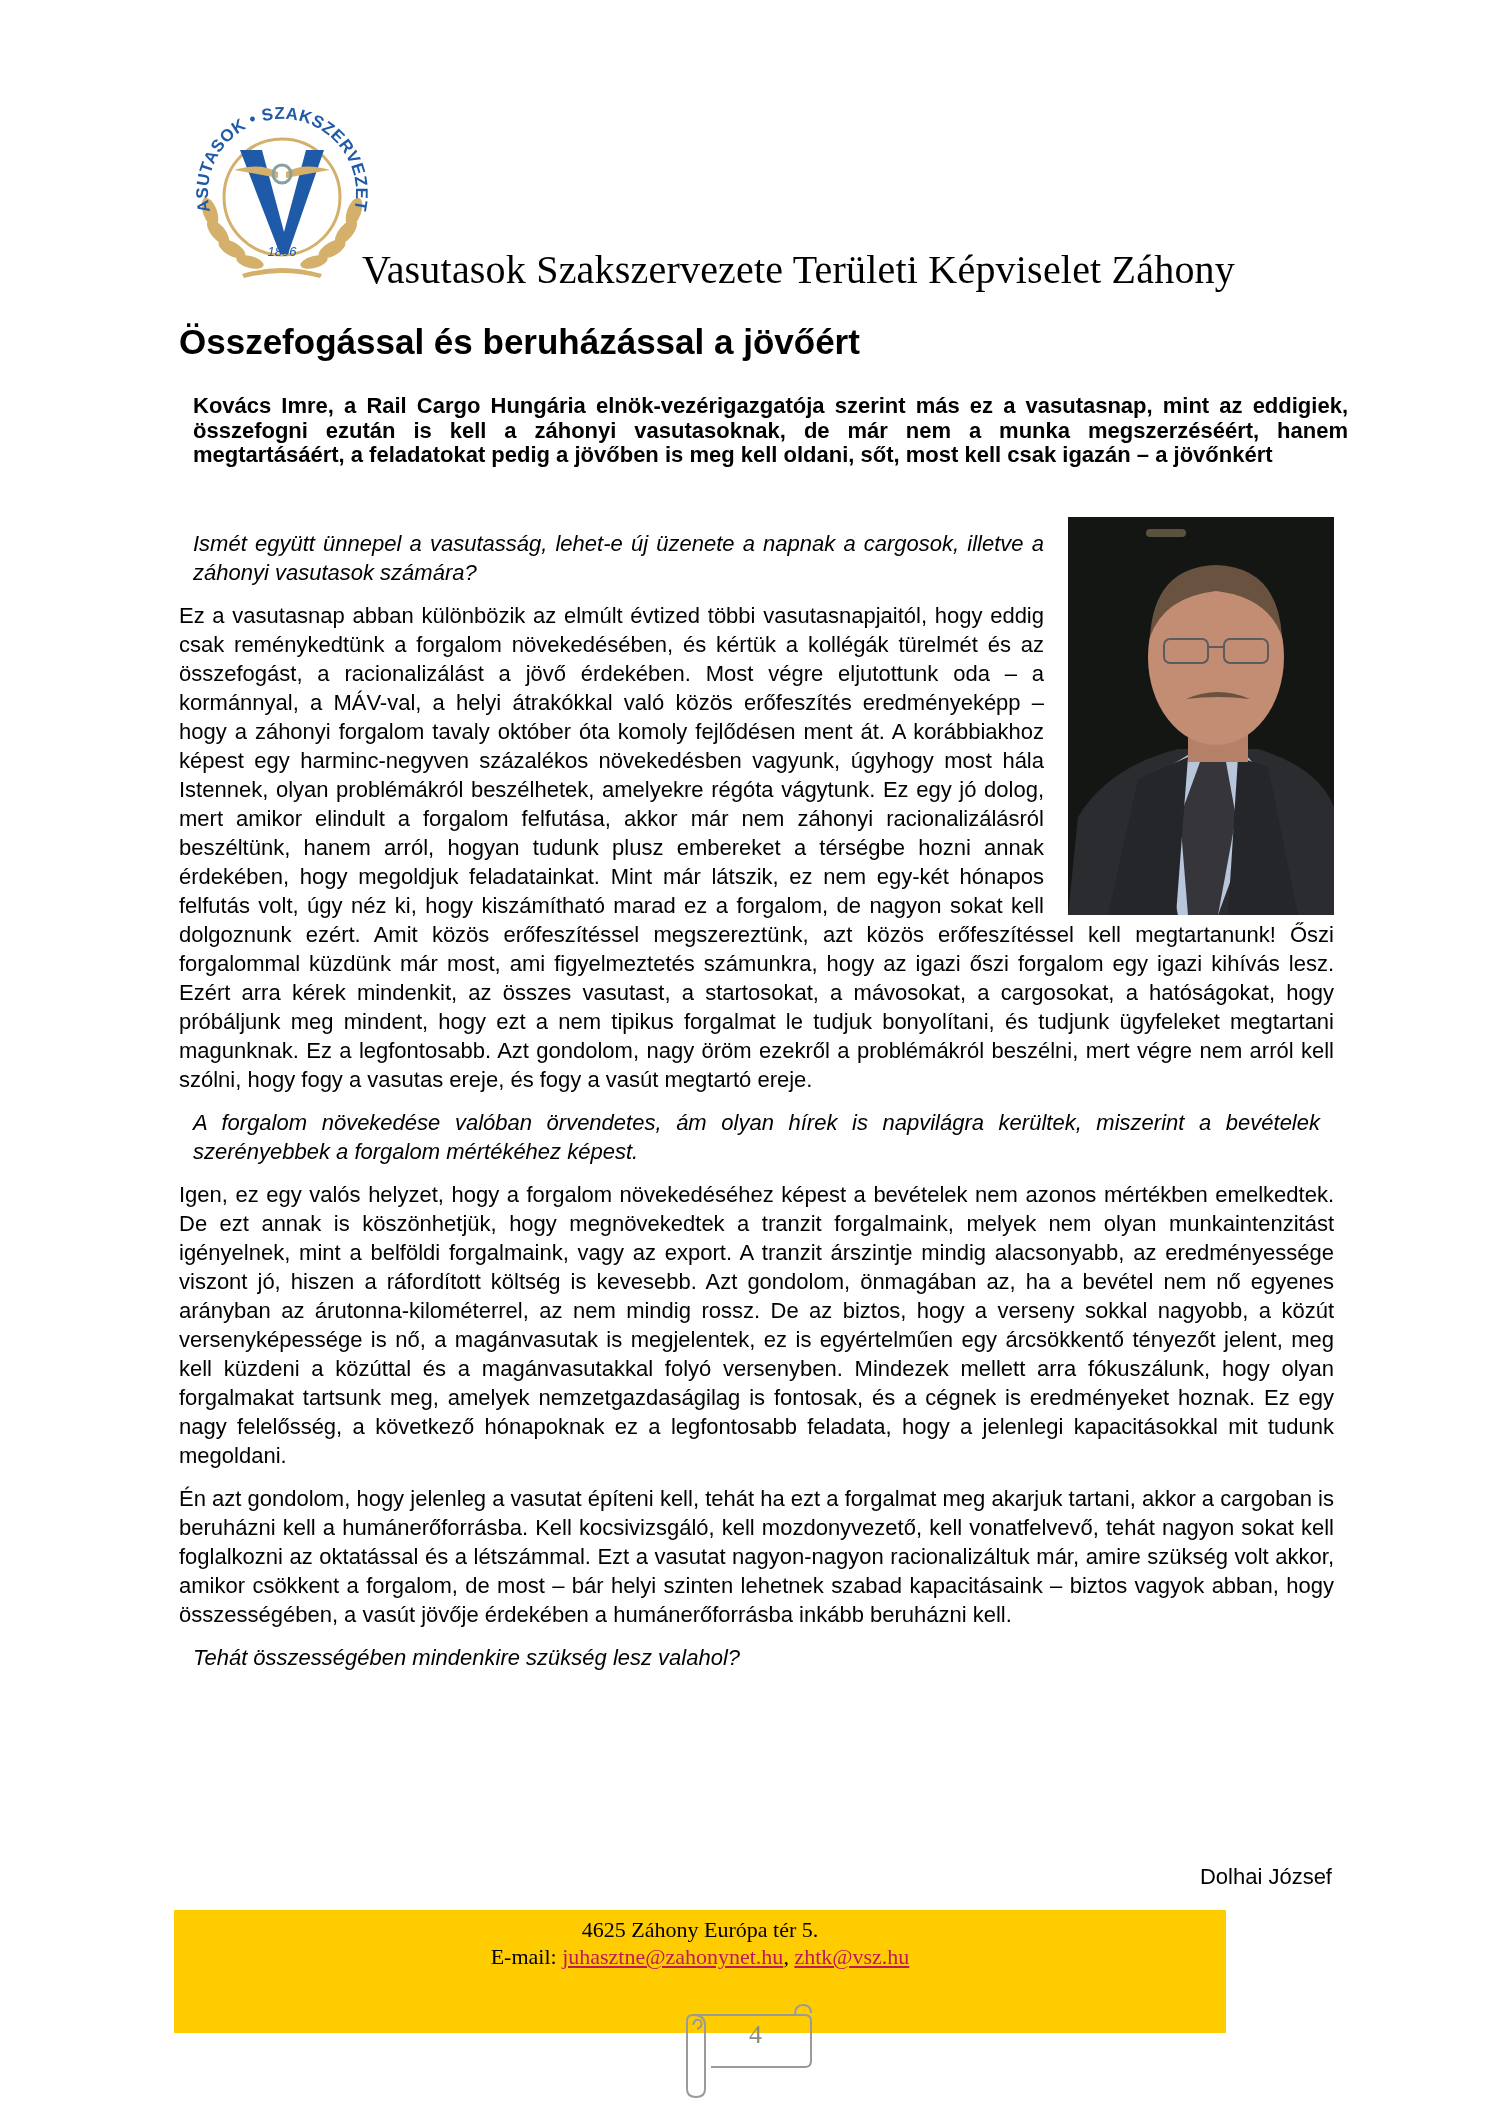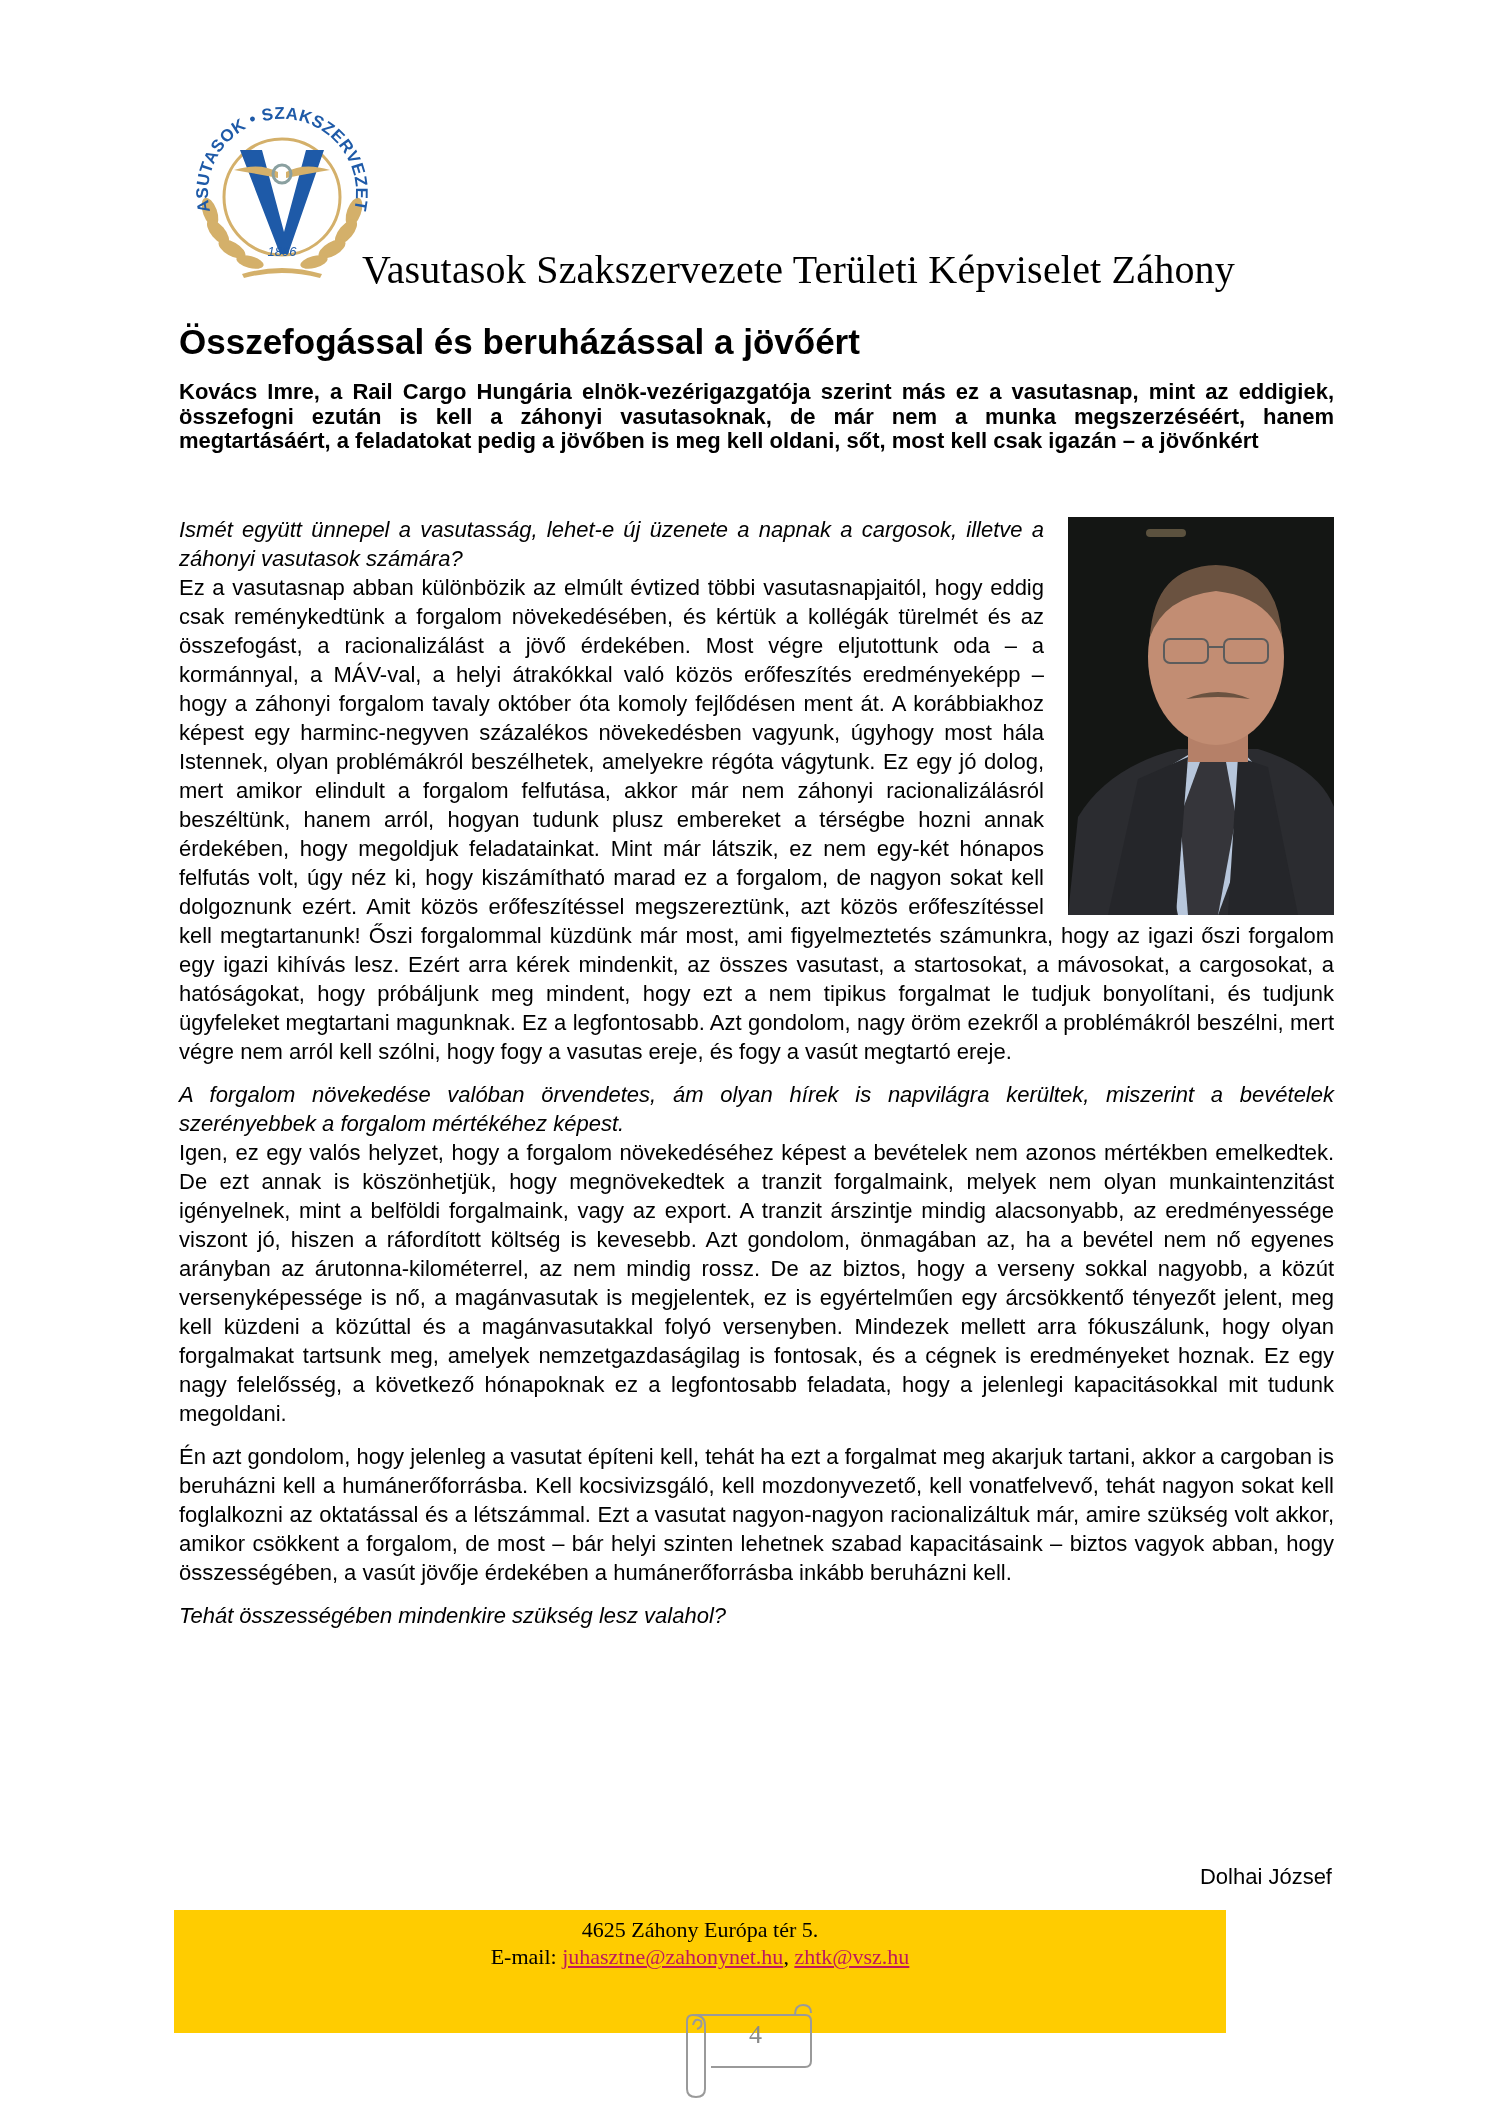--- a/index.html
+++ b/index.html
@@ -4,26 +4,26 @@
 <style>
   html, body { margin: 0; padding: 0; background: #ffffff; }
   body { width: 1500px; height: 2120px; position: relative; overflow: hidden;
          font-family: "Liberation Sans", sans-serif; color: #000; }
   .logo { position: absolute; left: 182px; top: 92px; width: 200px; height: 190px; }
   .org-name { position: absolute; left: 362px; top: 246px; font-family: "Liberation Serif", serif;
               font-size: 40px; letter-spacing: 0.2px; white-space: nowrap; line-height: 48px; }
   .title { position: absolute; left: 179px; top: 320px; font-size: 35px; font-weight: bold;
            line-height: 44px; white-space: nowrap; margin: 0; }
   .lead { position: absolute; left: 179px; top: 380px; width: 1155px; font-size: 22px;
-          font-weight: bold; line-height: 24.5px; text-align: justify; margin: 0; }
+          font-weight: bold; line-height: 24.5px; text-align: justify; margin: 14px; }
   .article { position: absolute; left: 179px; top: 515px; width: 1155px; font-size: 22px;
              line-height: 29px; text-align: justify; }
   .photo { float: right; width: 266px; height: 398px; margin: 2px 0 4px 24px;
            background: #1a1a1a; position: relative; overflow: hidden; }
-  .q { font-style: italic; margin: 0; }
+  .q { font-style: italic; margin: 14px; }
   .a { margin: 0 0 14px 0; }
   .signature { position: absolute; right: 168px; top: 1862px; font-size: 22px; line-height: 29px; margin-left: 13px; }
   .footer { position: absolute; left: 174px; top: 1910px; width: 1052px; height: 123px;
             background: #ffcc00; font-family: "Liberation Serif", serif; font-size: 22px;
             text-align: center; line-height: 27px; padding-top: 6px; box-sizing: border-box; }
   .footer a { color: #be185d; text-decoration: underline; }
   .page-scroll { position: absolute; left: 683px; top: 2003px; width: 135px; height: 96px; }
   .page-num { position: absolute; left: 749px; top: 2020px; font-family: "Liberation Serif", serif;
               font-size: 26px; color: #8a8a8a; }
 </style>

